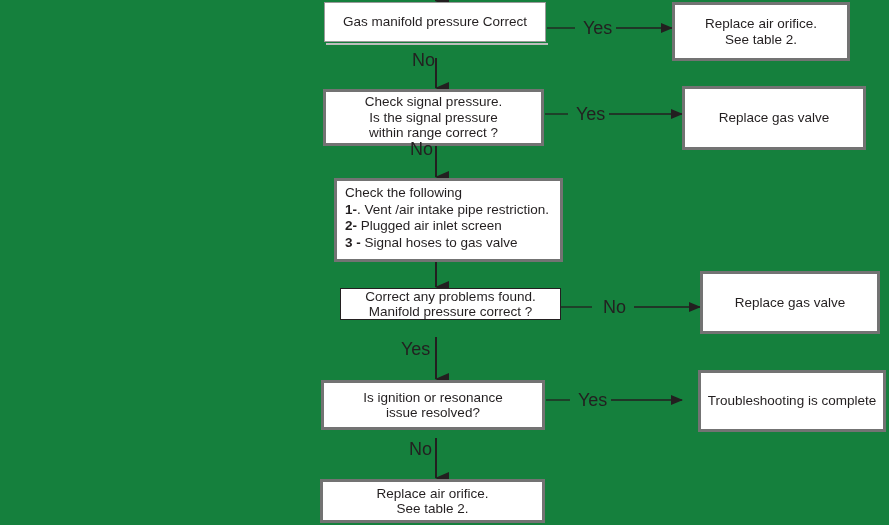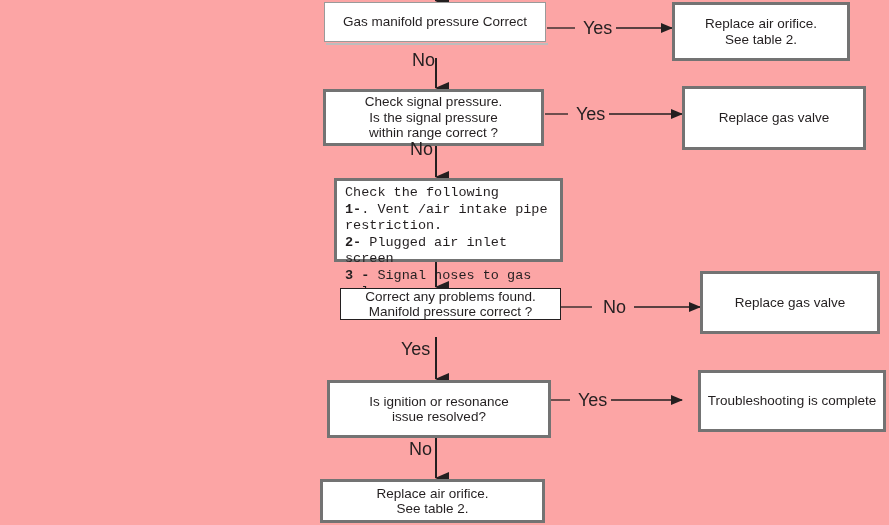--- a/index.html
+++ b/index.html
@@ -4,21 +4,21 @@
 <style>
   html, body {
     margin: 0;
     padding: 0;
     background: #ffffff;
   }
   #chart-root {
     position: relative;
     width: 889px;
     height: 525px;
-    background: #fca5a5;
+    background: #15803d;
     font-family: "Liberation Sans", sans-serif;
     overflow: hidden;
   }
   .node {
     position: absolute;
     box-sizing: border-box;
     background: #ffffff;
     border: 3px solid #737373;
     color: #231f20;
     font-size: 13.5px;
@@ -136,33 +136,33 @@
     <span class="txt">Check signal pressure.
 Is the signal pressure
 within range correct ?</span>
   </div>
 
   <div class="node" style="left:682px; top:86px; width:184px; height:64px;">
     <span class="txt">Replace gas valve</span>
   </div>
 
   <div class="node left-text" style="left:334px; top:178px; width:229px; height:84px; align-items:flex-start; padding-top:4px;">
-    <span class="txt" style="line-height:16.5px;font-family:Liberation Mono, monospace;"><span>Check the following</span><br><b>1-</b><span>. Vent /air intake pipe restriction.</span><br><b>2-</b><span> Plugged air inlet screen</span><br><b>3 -</b><span> Signal hoses to gas valve</span><br></span>
+    <span class="txt" style="line-height:16.5px;"><span>Check the following</span><br><b>1-</b><span>. Vent /air intake pipe restriction.</span><br><b>2-</b><span> Plugged air inlet screen</span><br><b>3 -</b><span> Signal hoses to gas valve</span><br></span>
   </div>
 
   <div class="node strong" style="left:340px; top:288px; width:221px; height:32px;">
     <span class="txt">Correct any problems found.
 Manifold pressure correct ?</span>
   </div>
 
   <div class="node" style="left:700px; top:271px; width:180px; height:63px;">
     <span class="txt">Replace gas valve</span>
   </div>
 
-  <div class="node" style="left:321px; top:380px; width:224px; height:58px;margin-left:6px;">
+  <div class="node" style="left:321px; top:380px; width:224px; height:50px;">
     <span class="txt">Is ignition or resonance
 issue resolved?</span>
   </div>
 
   <div class="node" style="left:682px; top:370px; width:188px; height:62px;margin-left:16px;">
     <span class="txt">Troubleshooting is complete</span>
   </div>
 
   <div class="node" style="left:320px; top:479px; width:225px; height:44px;">
     <span class="txt">Replace air orifice.

